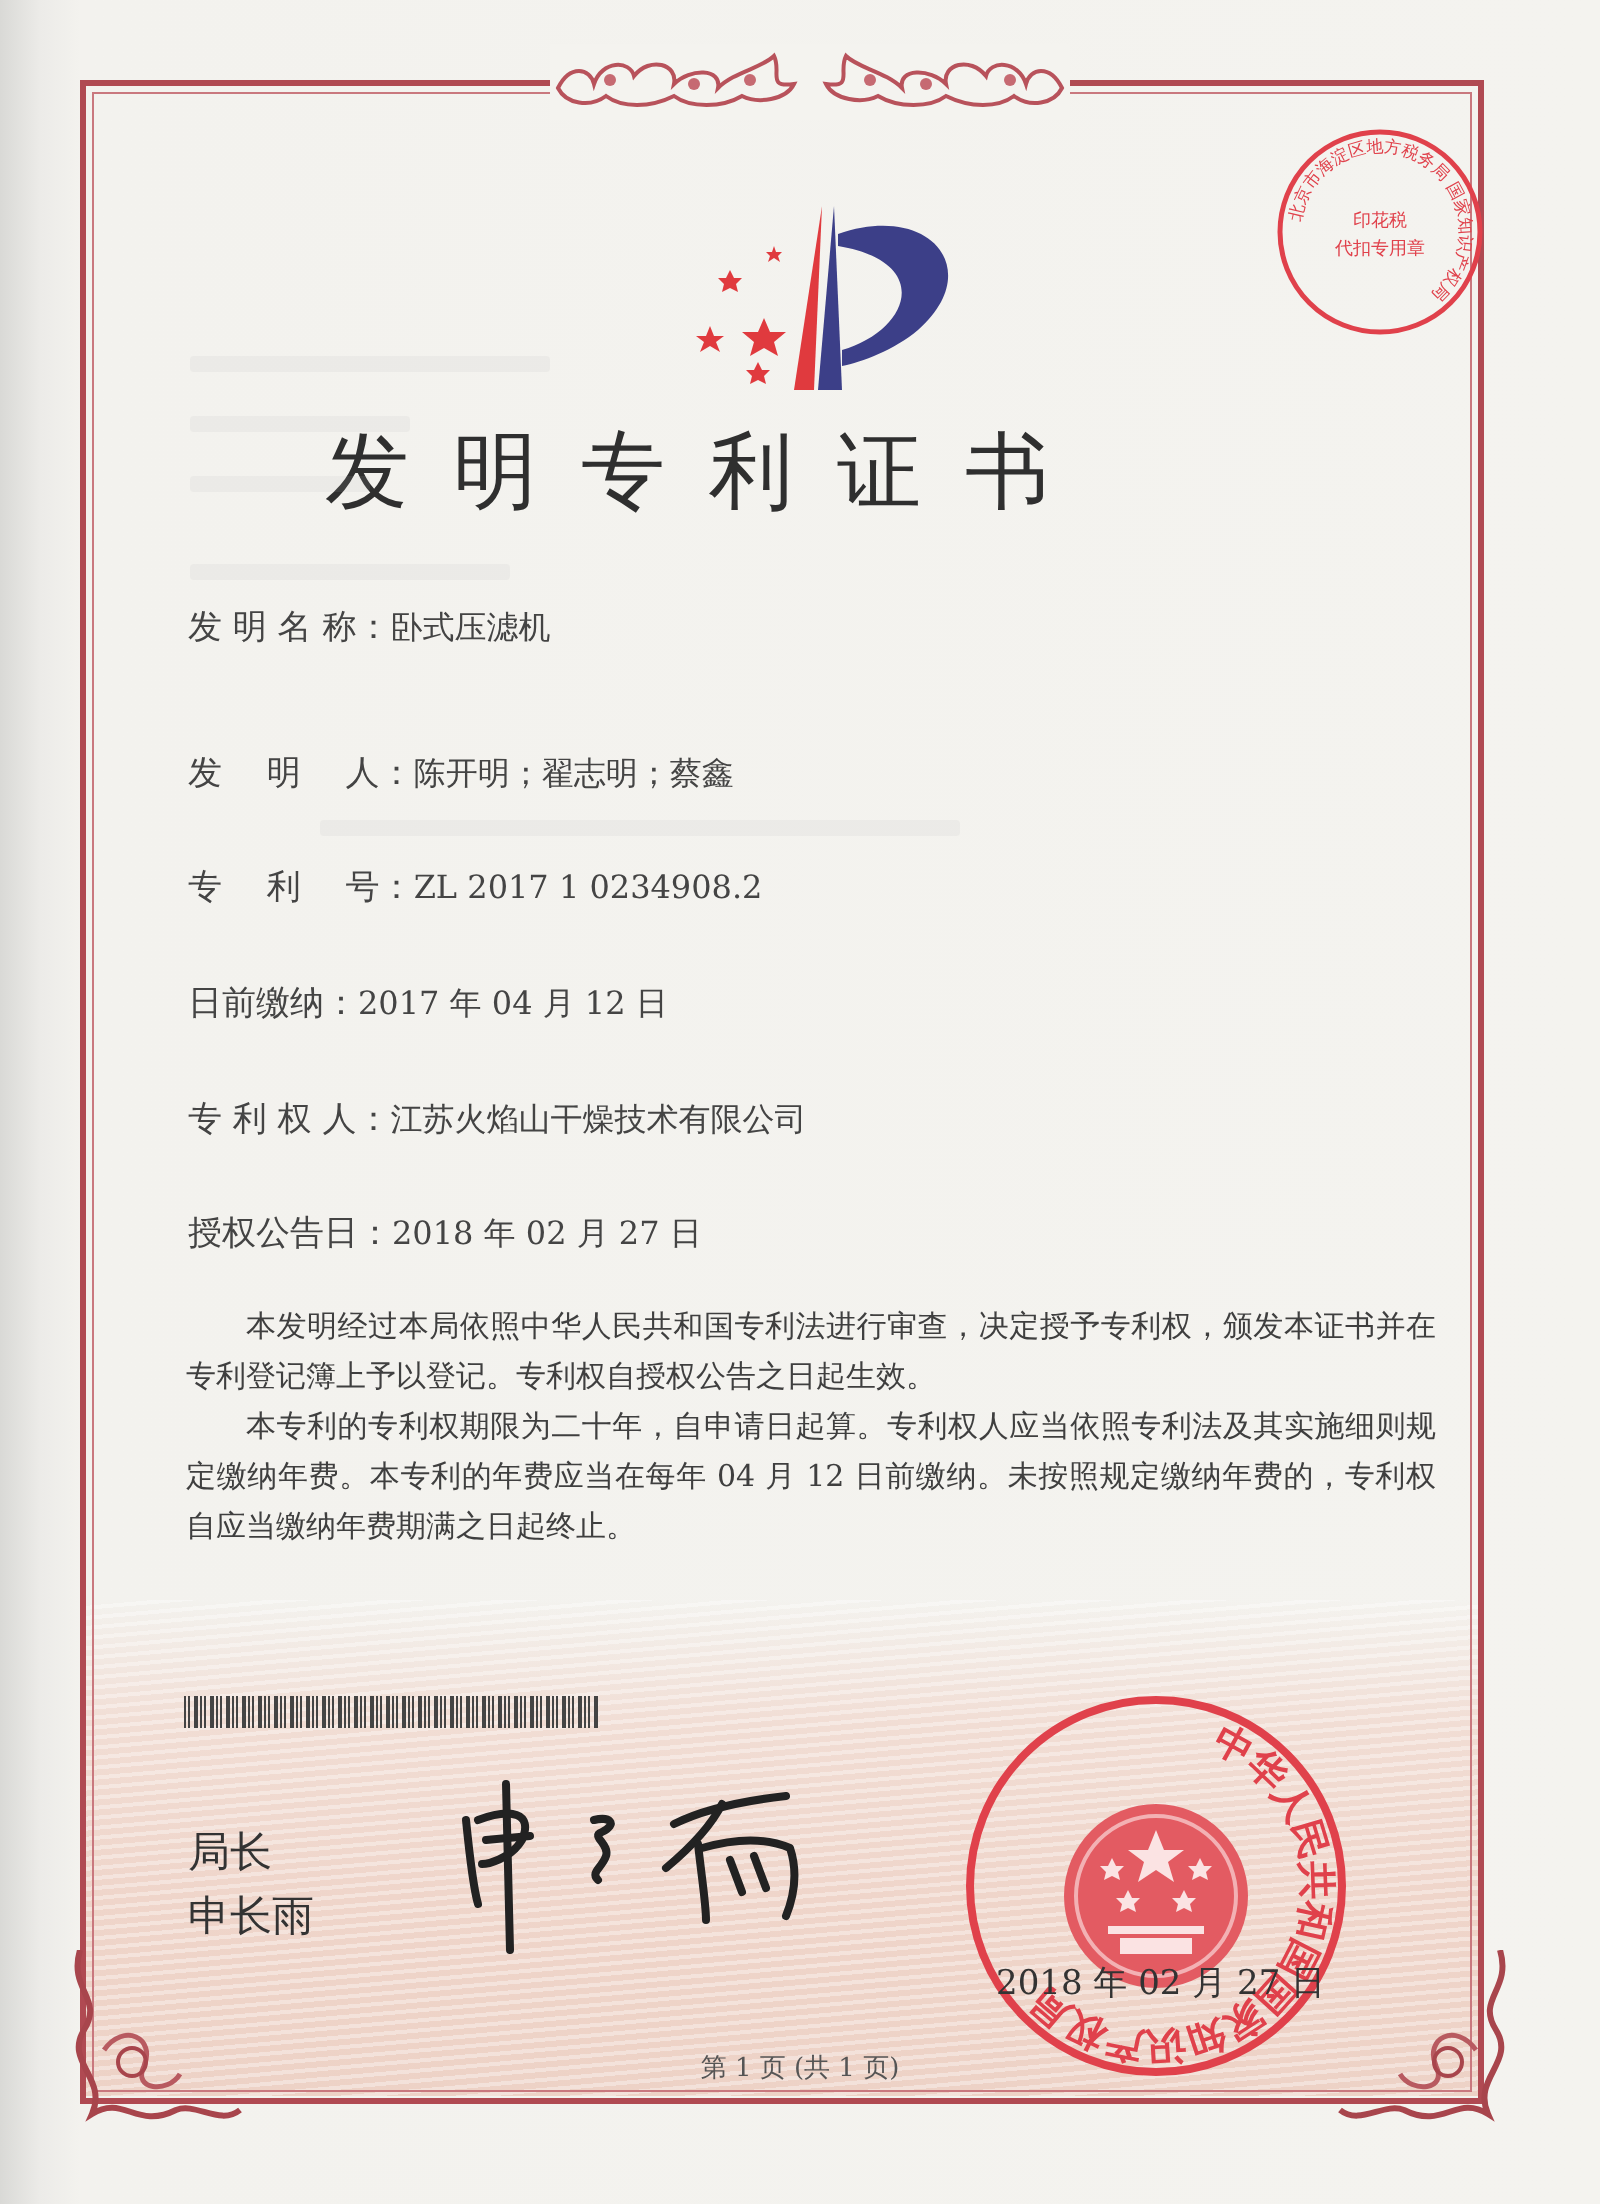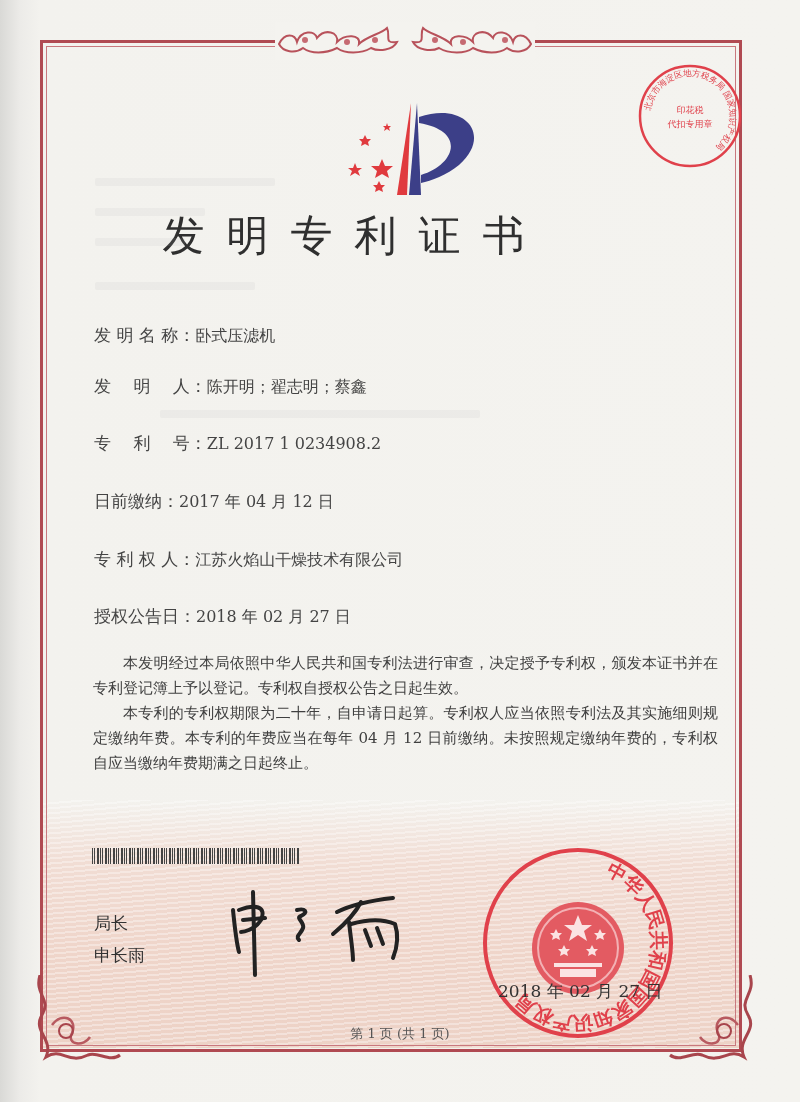--- a/index.html
+++ b/index.html
@@ -55,21 +55,21 @@
     .body-text {
       position: absolute; left: 93px; top: 651px; width: 625px; font-size: 15px; line-height: 25px;
       color: #3f3f3f; text-align: justify;
     }
     .body-text p { margin: 0; text-indent: 2em; }
     .barcode {
       position: absolute; left: 92px; top: 848px; width: 208px; height: 16px;
       background: repeating-linear-gradient(90deg, #444 0px, #444 1px, transparent 1px, transparent 2px, #444 2px, #444 3px, transparent 3px, transparent 5px, #444 5px, #444 7px, transparent 7px, transparent 8px);
     }
     .director-title, .director-name {
-      position: absolute; left: 94px; font-family: "DejaVu Sans", "Liberation Sans", sans-serif; font-size: 17px; color: #333;
+      position: absolute; left: 94px; font-family: "DejaVu Sans", "Liberation Sans", sans-serif; font-size: 21px; color: #333;
     }
     .signature { position: absolute; left: 225px; top: 890px; width: 200px; height: 90px; }
     .state-seal { position: absolute; left: 478px; top: 843px; width: 200px; height: 200px; }
     .seal-date {
       position: absolute; left: 498px; top: 980px; font-size: 17px; color: #333;
     }
     .page-no {
       position: absolute; left: 0; width: 800px; top: 1025px; text-align: center; font-size: 13px; color: #555;
     }
   </style>
@@ -138,21 +138,21 @@
   </svg>
 
   <div class="title">发明专利证书</div>
 
   <div class="ghost-line" style="left:95px;top:178px;width:180px;"></div>
   <div class="ghost-line" style="left:95px;top:208px;width:110px;"></div>
   <div class="ghost-line" style="left:95px;top:238px;width:90px;"></div>
   <div class="ghost-line" style="left:95px;top:282px;width:160px;"></div>
   <div class="ghost-line" style="left:160px;top:410px;width:320px;"></div>
 
-  <div class="field" style="top:324px;">
+  <div class="field" style="top:302px;">
     <span class="label">发 明 名 称：</span><span class="value">卧式压滤机</span>
   </div>
   <div class="field" style="top:375px;">
     <span class="label">发　 明　 人：</span><span class="value">陈开明；翟志明；蔡鑫</span>
   </div>
   <div class="field" style="top:432px;">
     <span class="label">专　 利　 号：</span><span class="value">ZL 2017 1 0234908.2</span>
   </div>
   <div class="field" style="top:490px;">
     <span class="label">日前缴纳：</span><span class="value">2017 年 04 月 12 日</span>

